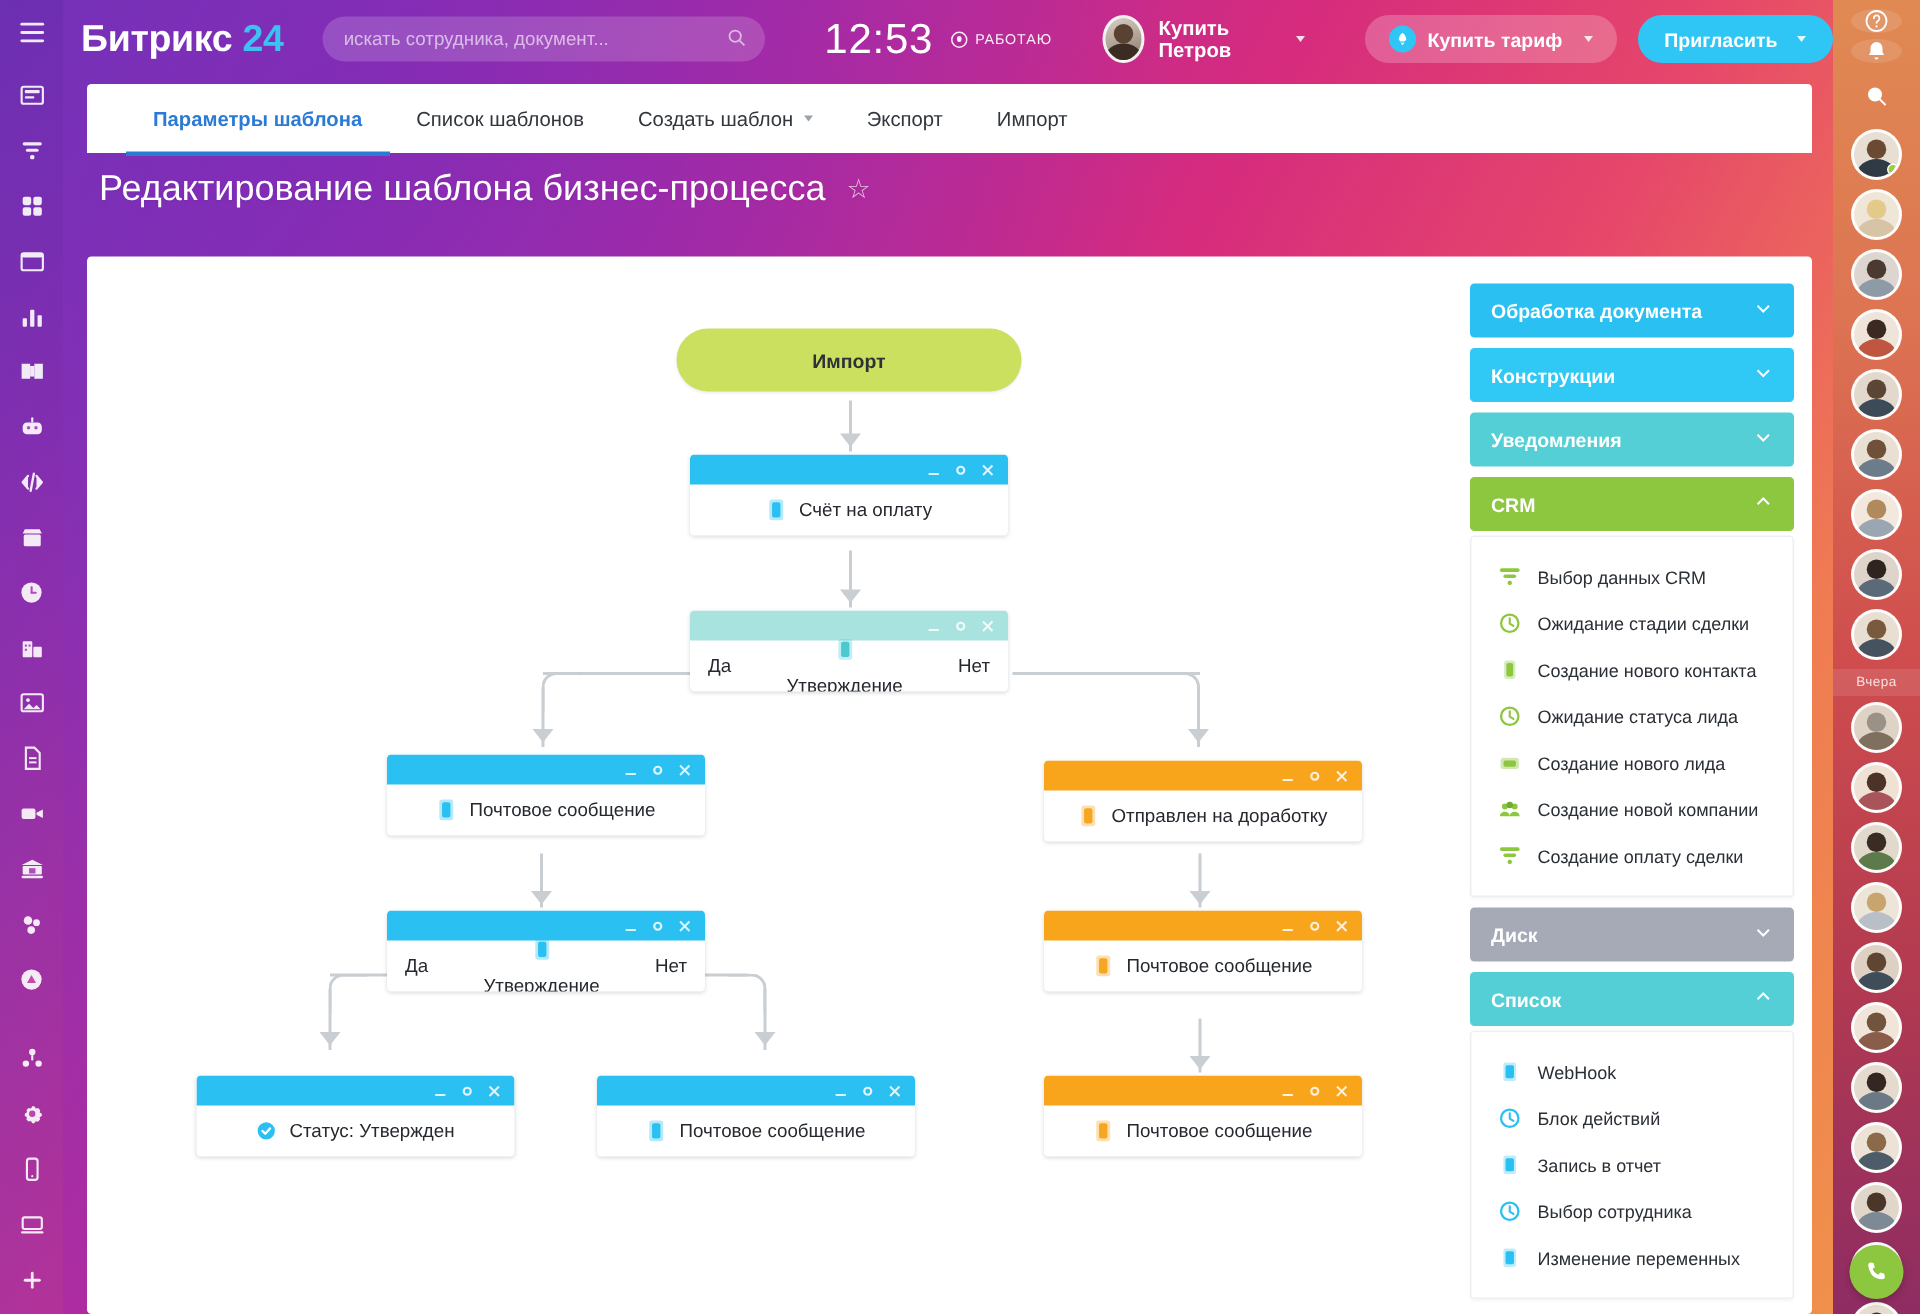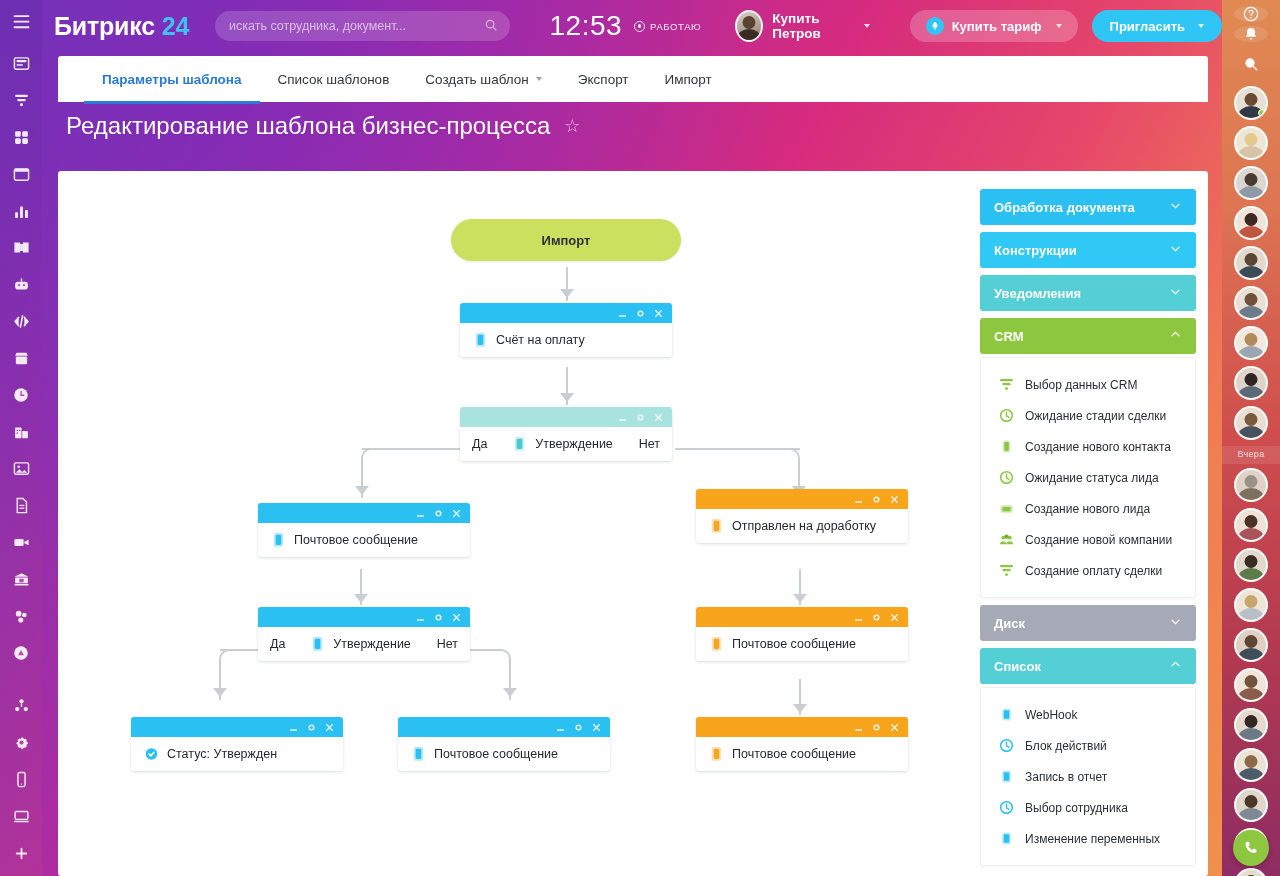--- a/index.html
+++ b/index.html
@@ -153,24 +153,24 @@
     overflow: hidden;
   }
   .node .nhead {
     height: 20px; display: flex; align-items: center; justify-content: flex-end;
     gap: 9px; padding-right: 9px;
   }
   .node .nhead span { cursor: pointer; display: flex; align-items: center; justify-content: center; }
   .node .nhead svg { fill: #fff; opacity: .85; }
   .node .nbody {
     display: flex; align-items: center; height: 34px; padding: 0 14px;
-    font-size: 12.5px; color: #25292e; gap: 9px; white-space: nowrap;
+    font-size: 12.5px; color: #25292e; gap: 9px; white-space: nowrap; justify-content: center;
   }
   .node .nbody.split { justify-content: space-between; padding: 0 12px; }
-  .node .nbody .mid { display: flex; align-items: center; gap: 9px; }
+  .node .nbody .mid { display: flex; align-items: center; gap: 9px; flex-direction: column; }
   .node .nbody .yn { font-size: 12.5px; color: #25292e; font-weight: 400; }
   .nicon { width: 13px; height: 16px; display: inline-block; flex: none; }
 
   .h-blue  { background: #2bc0f2; }
   .h-teal  { background: #a9e3e0; }
   .h-orange{ background: #f9a51b; }
 
   .startnode {
     position: absolute; background: #cbe05f; border-radius: 22px;
     display: flex; align-items: center; justify-content: center;
@@ -621,21 +621,21 @@
           <span class="nicon">
             <svg viewBox="0 0 14 17">
                 <rect x="2" y="1" width="10" height="15" rx="2" fill="#2bc0f2" opacity=".35"></rect>
                 <rect x="4" y="3" width="6" height="11" rx="1.5" fill="#2bc0f2"></rect>
               </svg>
           </span>
           <span>Почтовое сообщение</span>
         </div>
       </div>
 
-      <div class="node" style="left:638px; top:318px; width:212px;">
+      <div class="node" style="left:638px; top:336px; width:212px;">
         <div class="nhead h-orange">
           <span>
               <svg width="9" height="9" viewBox="0 0 10 10">
                 <rect x="1" y="7" width="8" height="1.6" rx=".8"></rect>
               </svg>
             </span>
           <span>
               <svg width="9" height="9" viewBox="0 0 10 10">
                 <circle cx="5" cy="5" r="2.6" fill="none" stroke="#fff" stroke-width="1.6"></circle>
               </svg>

